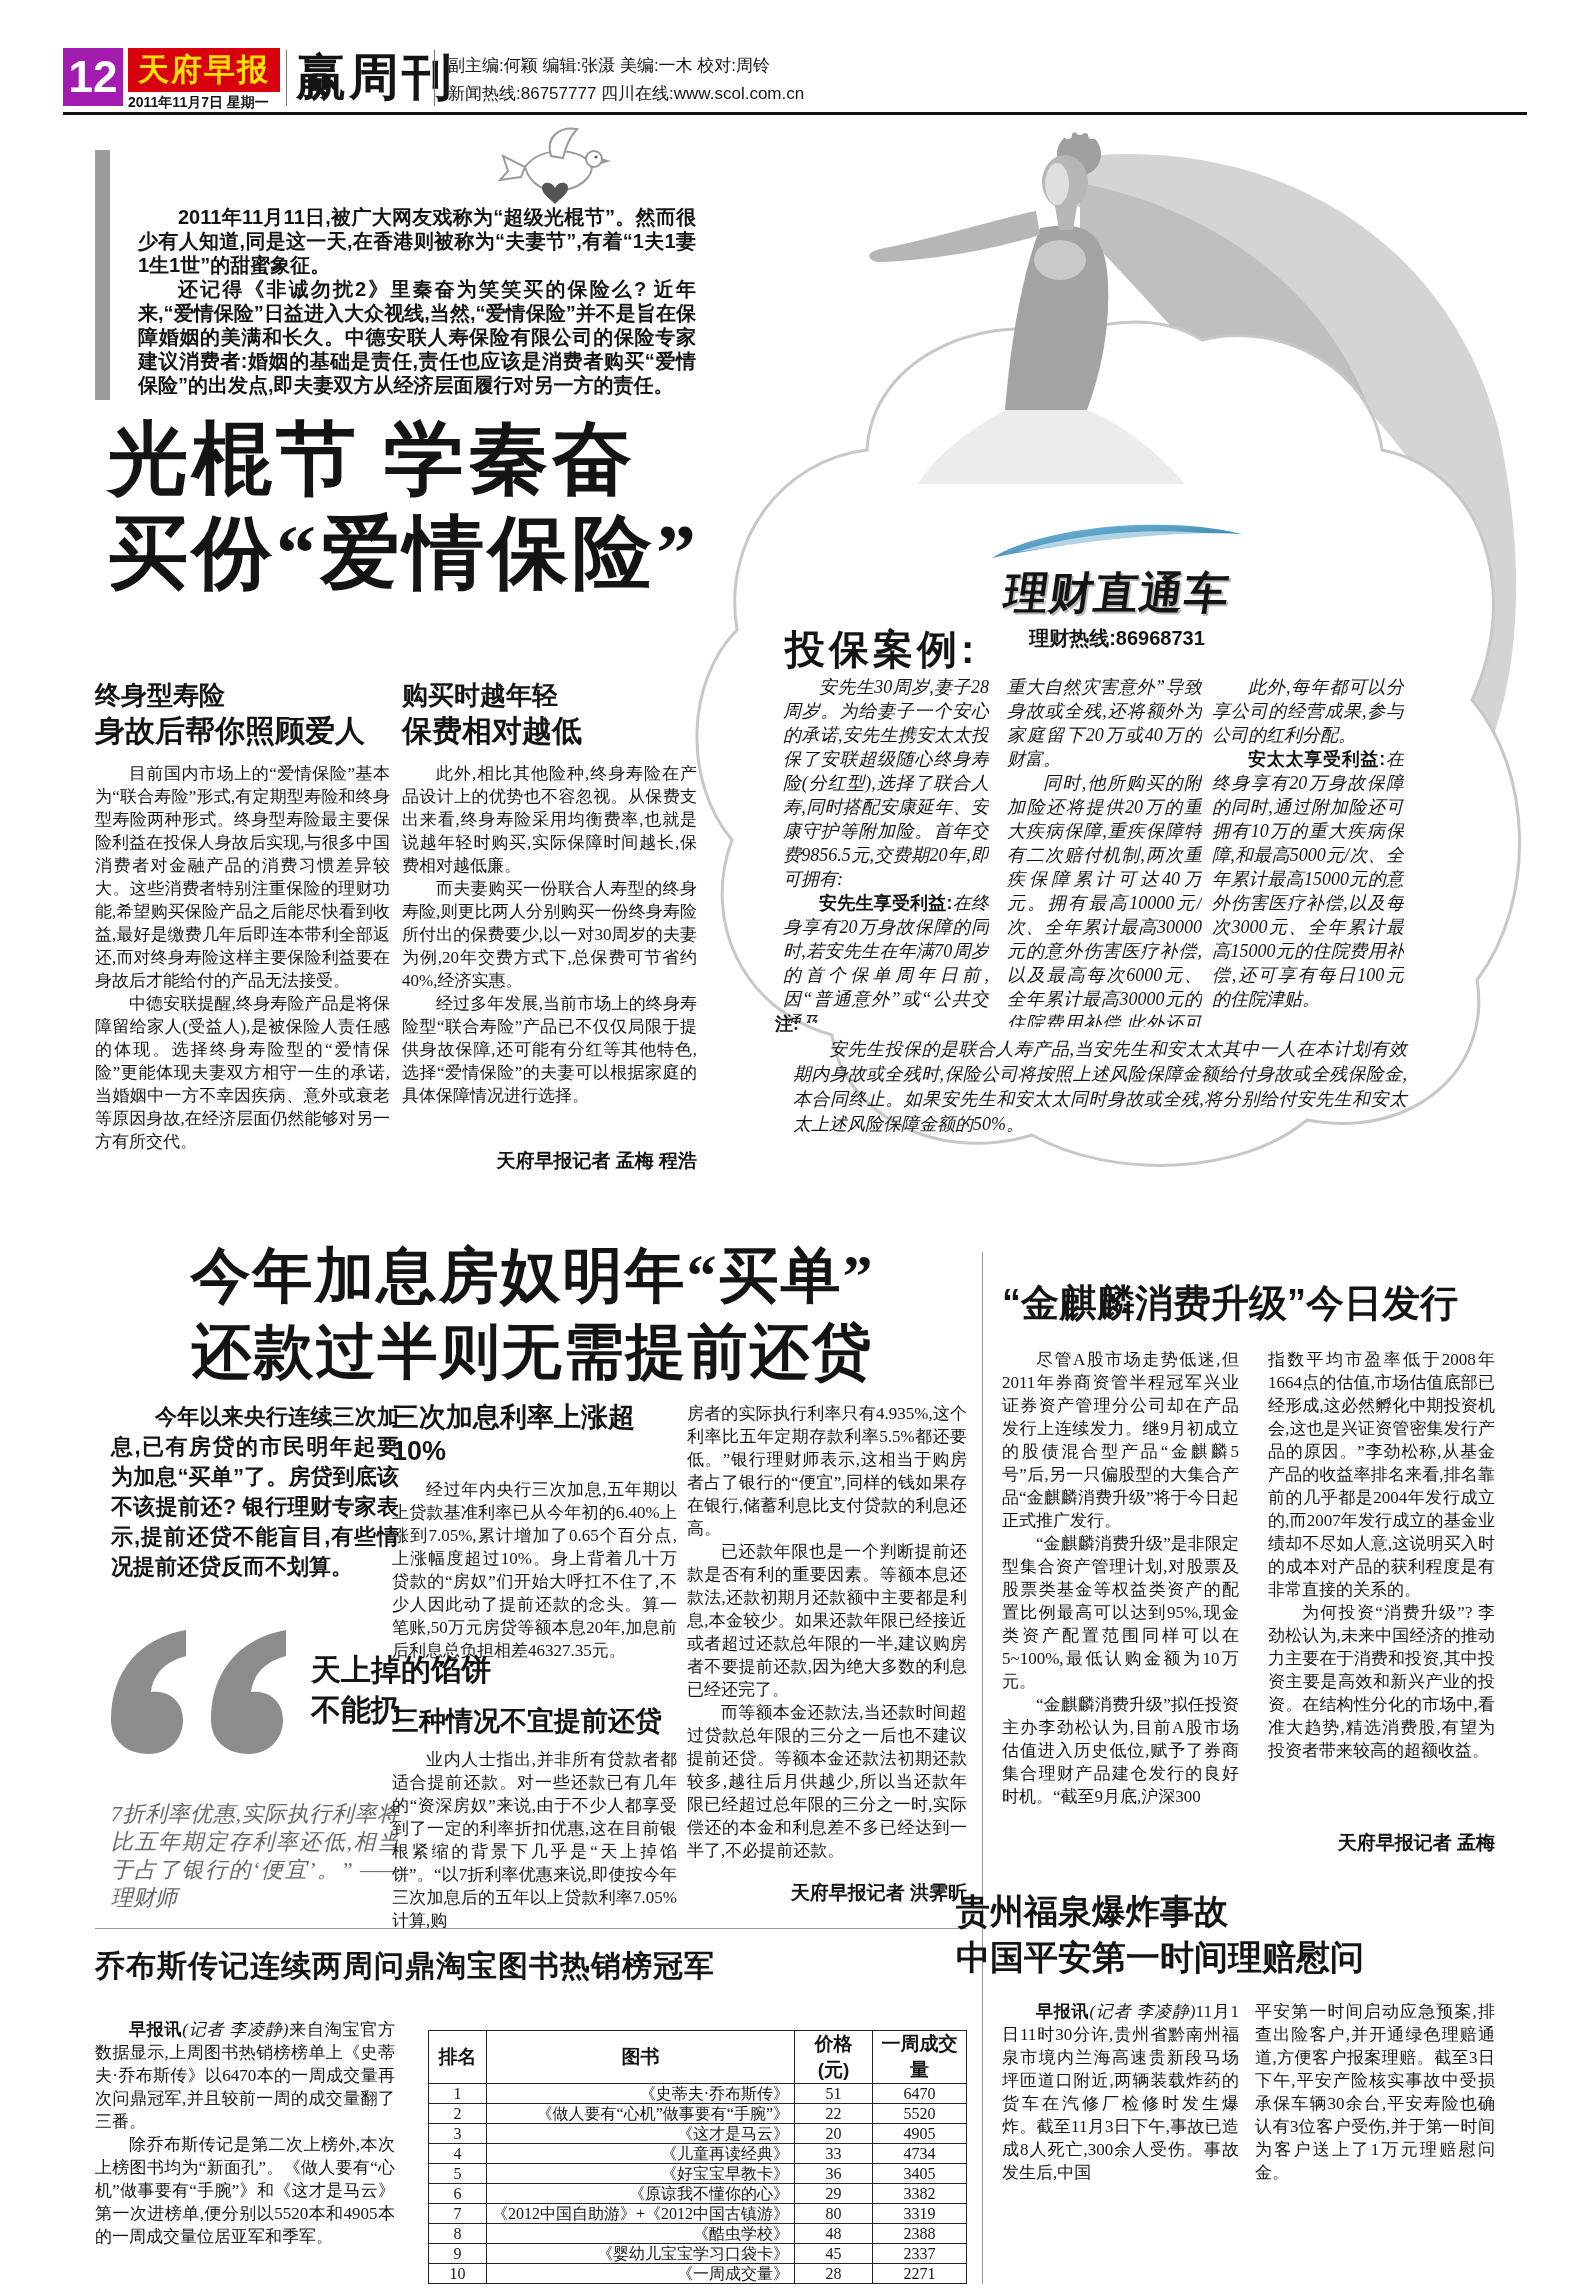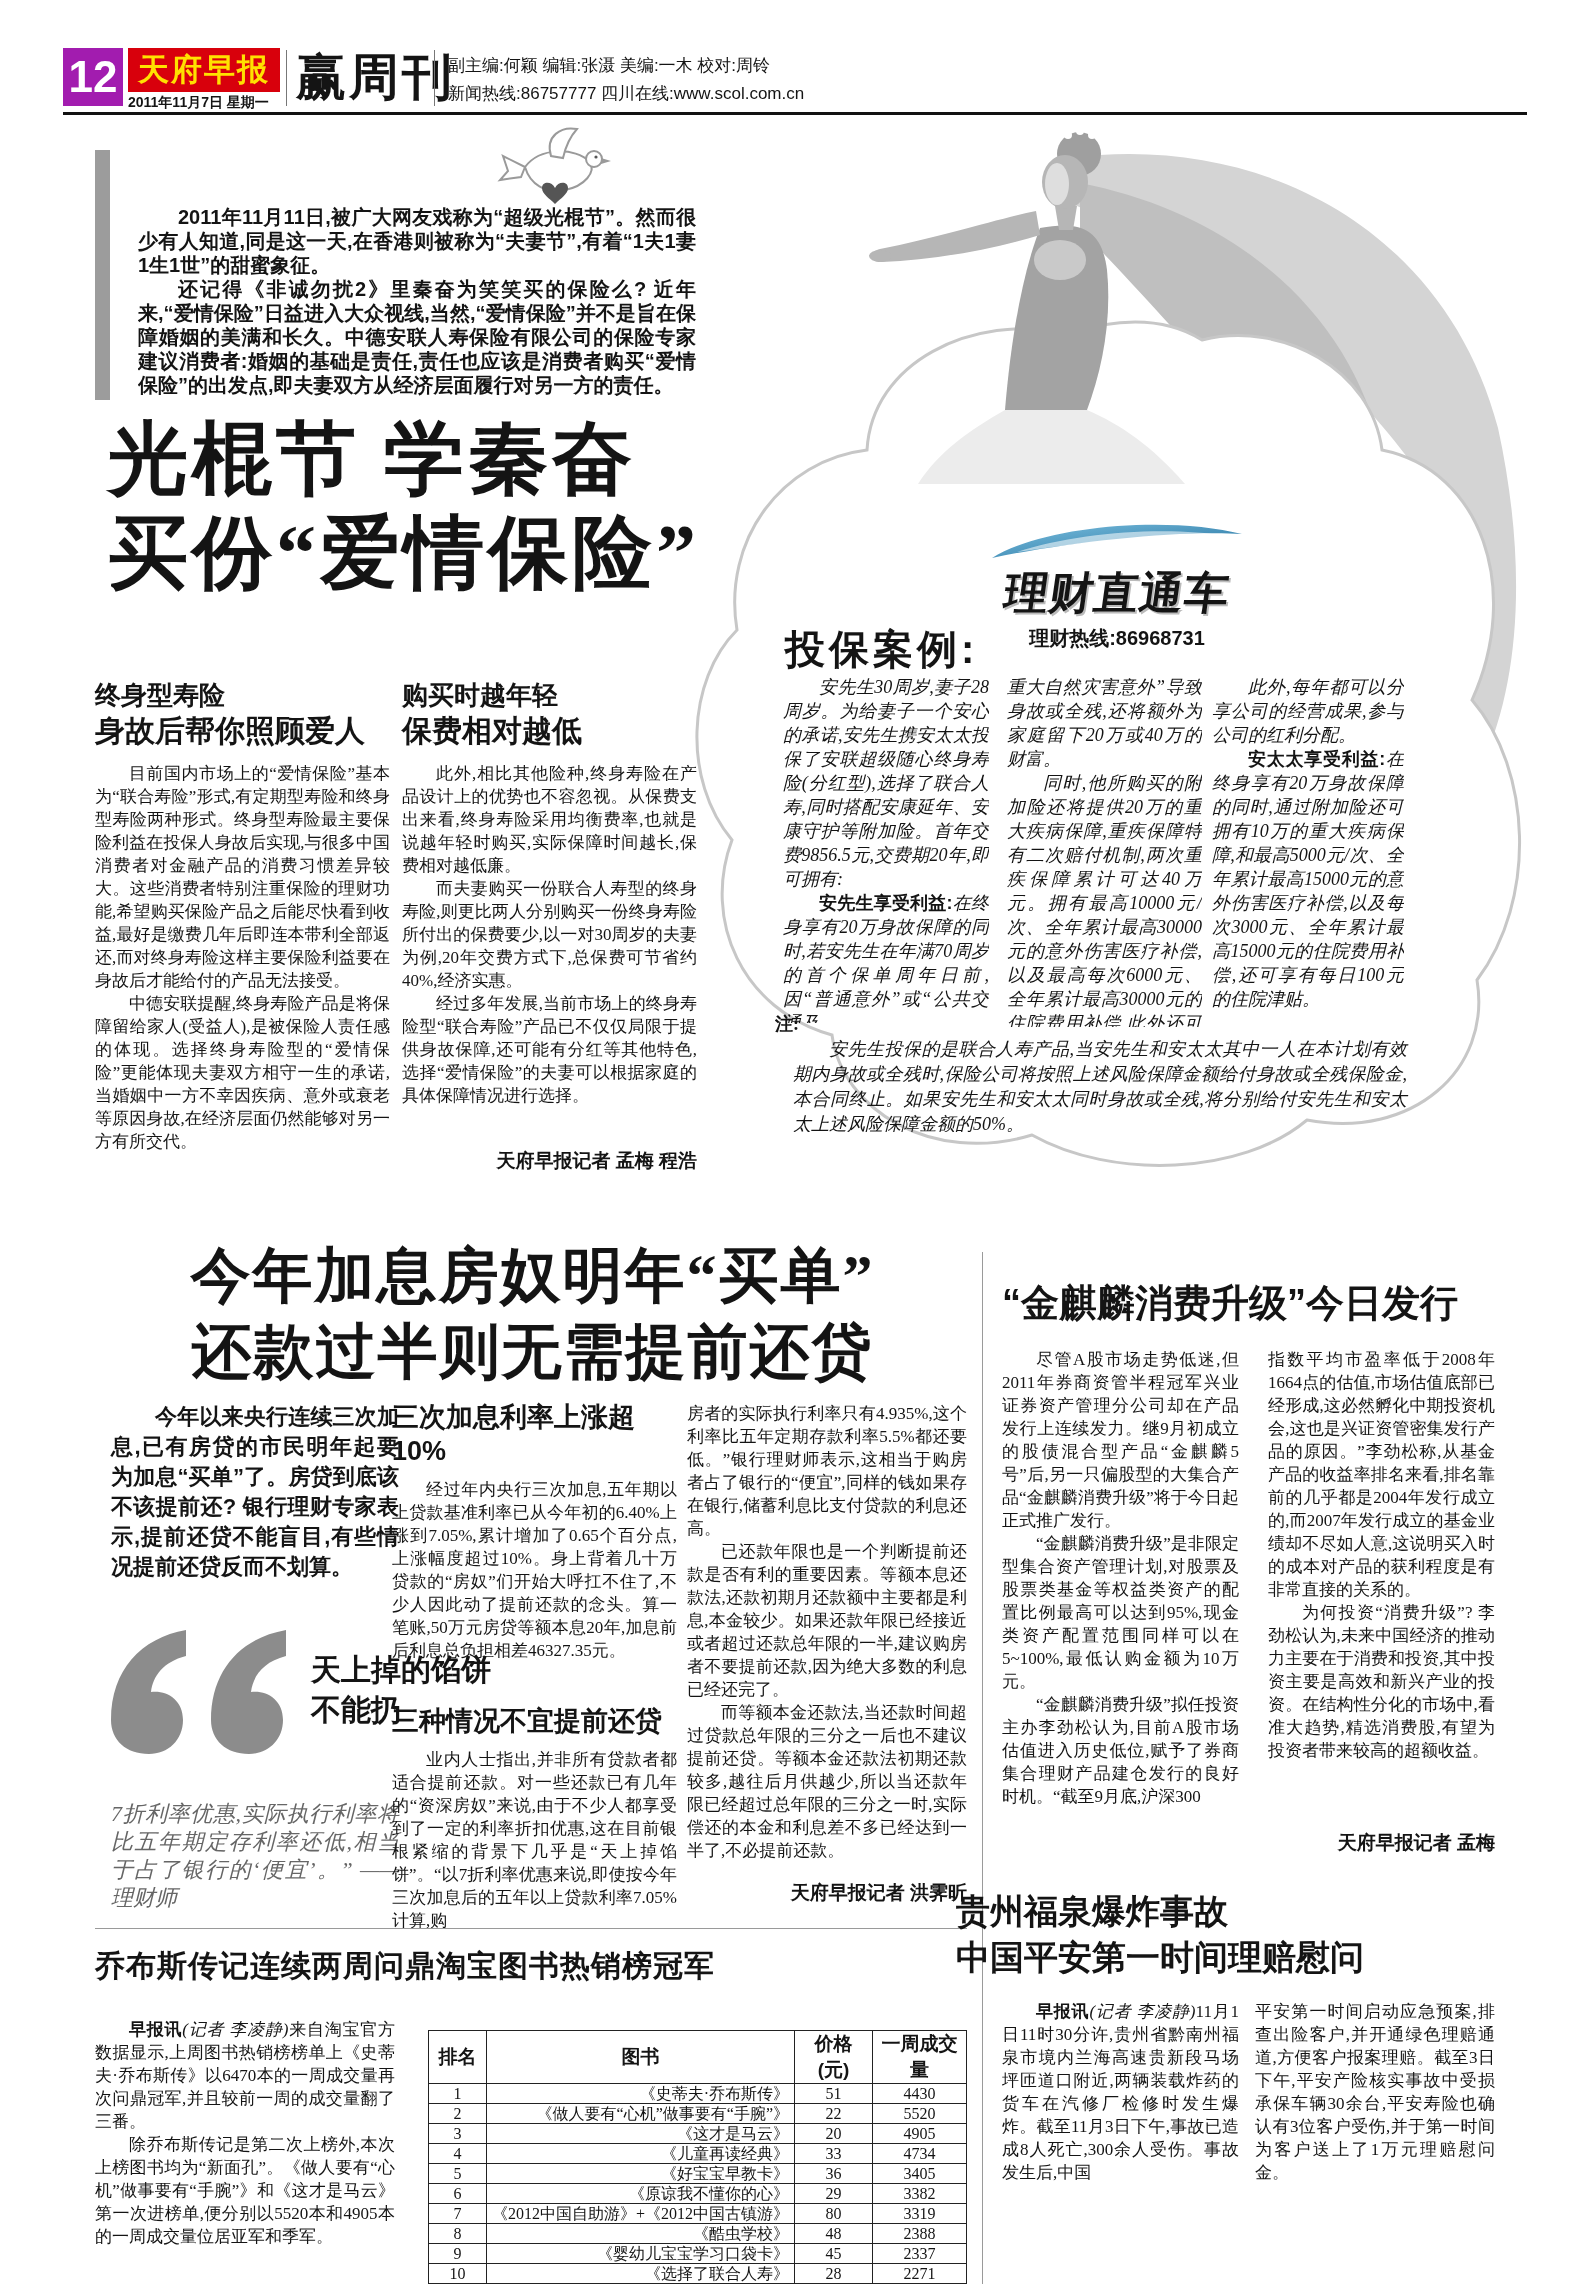--- a/index.html
+++ b/index.html
@@ -273,21 +273,21 @@
             <th>图书</th>
             <th>价格(元)</th>
             <th>一周成交量</th>
           </tr>
         </thead>
       <tbody>
           <tr>
             <td>1</td>
             <td class="book-title">《史蒂夫·乔布斯传》</td>
             <td>51</td>
-            <td>4430</td>
+            <td>6470</td>
           </tr>
           <tr>
             <td>2</td>
             <td class="book-title">《做人要有“心机”做事要有“手腕”》</td>
             <td>22</td>
             <td>5520</td>
           </tr>
           <tr>
             <td>3</td>
             <td class="book-title">《这才是马云》</td>
@@ -325,21 +325,21 @@
             <td>2388</td>
           </tr>
           <tr>
             <td>9</td>
             <td class="book-title">《婴幼儿宝宝学习口袋卡》</td>
             <td>45</td>
             <td>2337</td>
           </tr>
           <tr>
             <td>10</td>
-            <td class="book-title">《选择了联合人寿》</td>
+            <td class="book-title">《一周成交量》</td>
             <td>28</td>
             <td>2271</td>
           </tr>
         </tbody>
     </table>
   </div>
 
 </div>
 
 </body></html>

